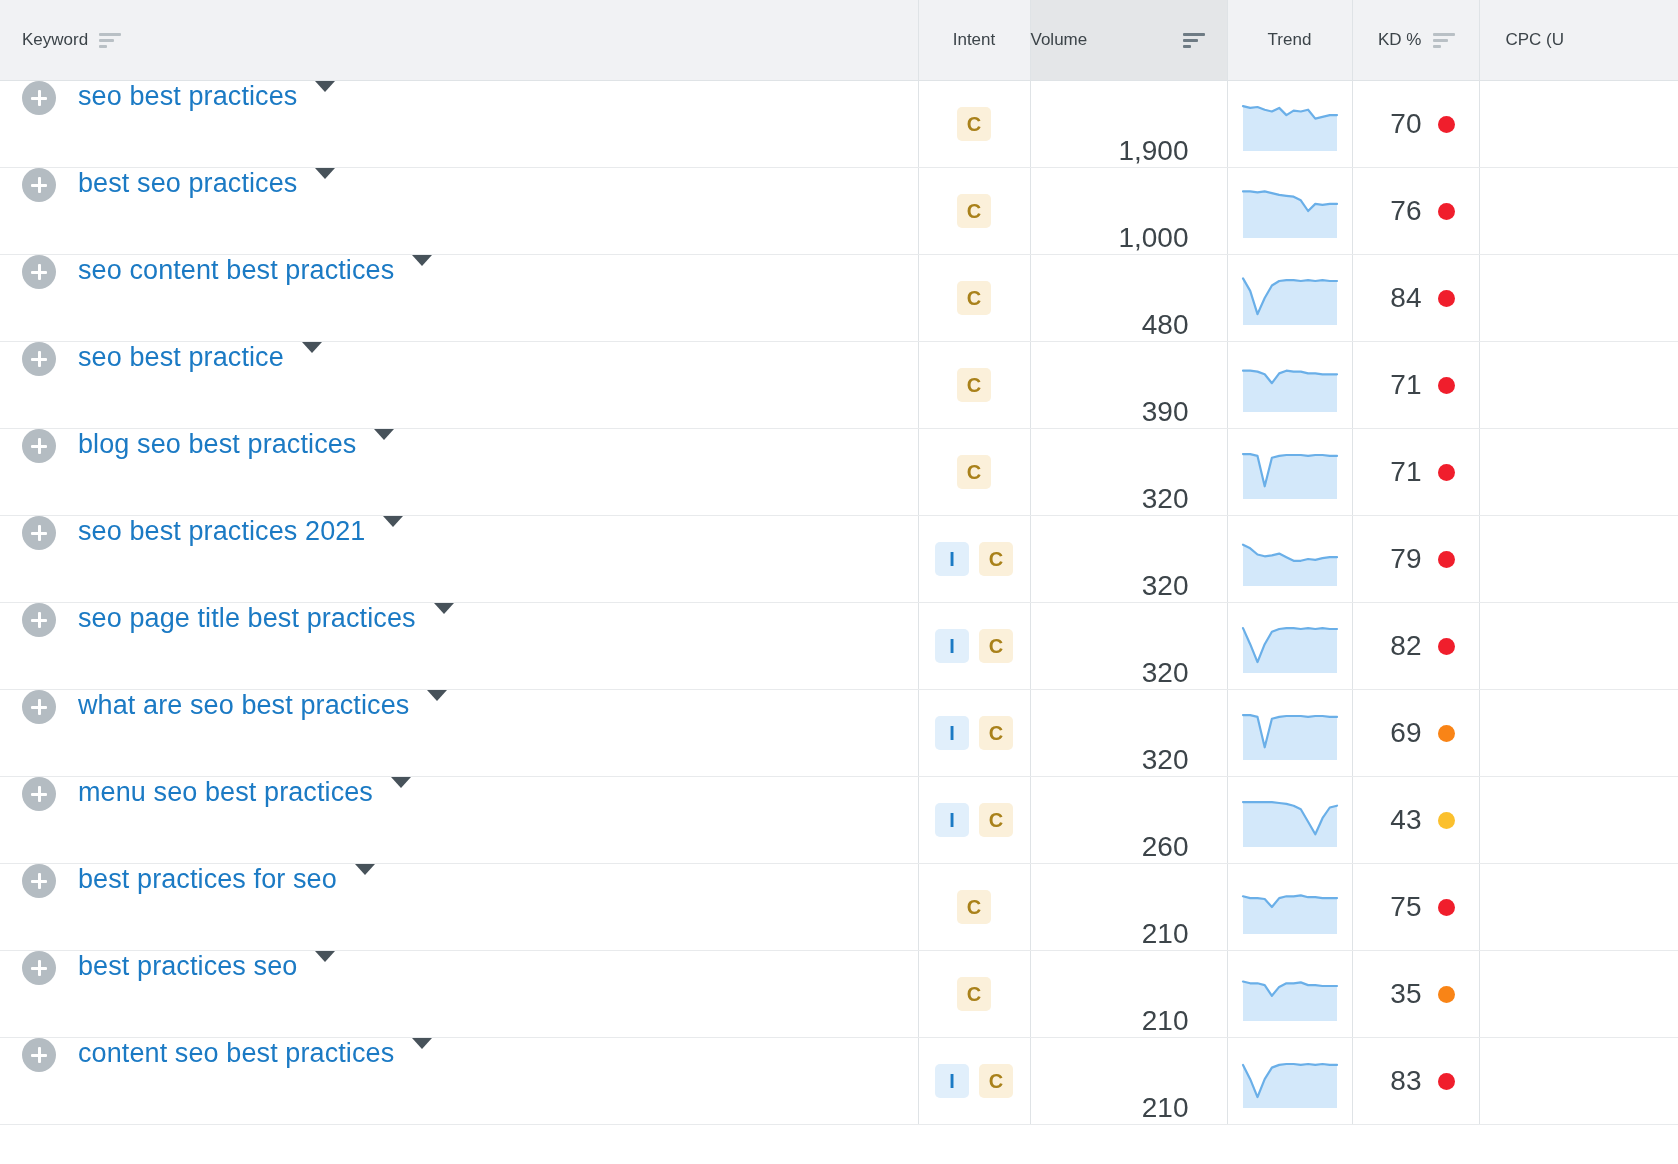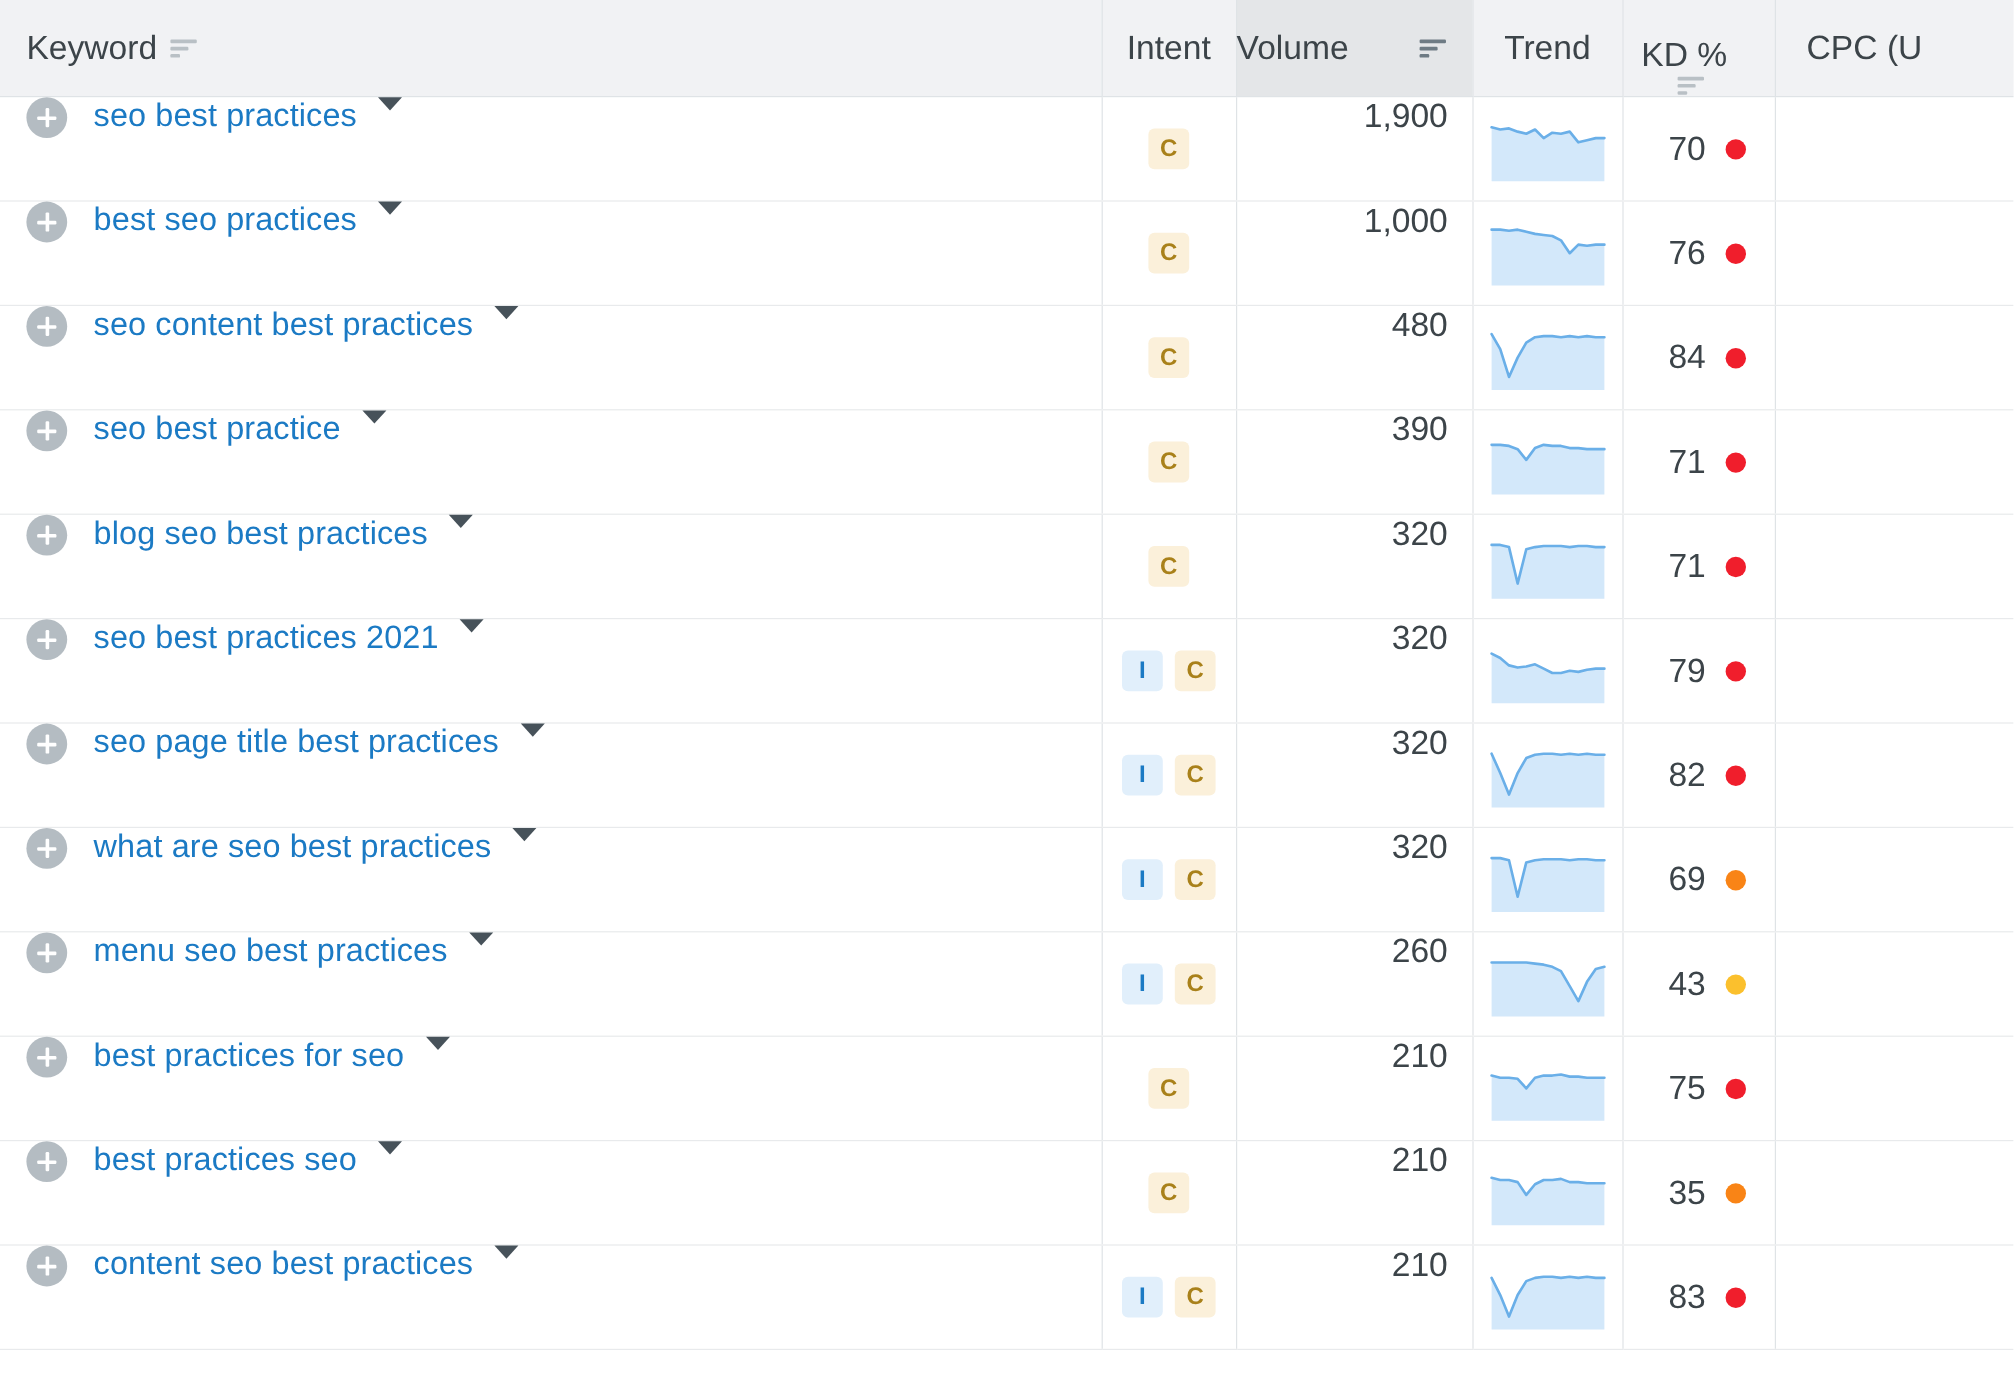--- a/index.html
+++ b/index.html
@@ -23,38 +23,38 @@
 
   
   .thead-row {
     height: 80px;
     background: #f1f2f4;
   }
   .thead-row th {
     padding: 0;
     margin: 0;
     font-weight: 400;
-    font-size: 28px;
+    font-size: 17px;
     color: #3c4449;
     vertical-align: middle;
     border-bottom: 1px solid #dfe3e6;
     background: #f1f2f4;
     box-sizing: border-box;
   }
   .th-inner {
     display: flex;
     align-items: center;
     height: 80px;
     box-sizing: border-box;
   }
   .th-keyword   { padding-left: 22px; justify-content: flex-start; }
   .th-intent    { justify-content: center; }
   .th-volume    { justify-content: space-between; padding-right: 22px; }
   .th-trend     { justify-content: center; text-align: center; }
-  .th-kd        { justify-content: flex-end; padding-right: 24px; flex-direction: column; }
+  .th-kd        { justify-content: flex-end; padding-right: 24px; }
   .th-cpc       { justify-content: flex-start; padding-left: 26px; }
 
   .col-div { border-left: 1px solid #dfe3e6; }
   .col-active { background: #e4e6e8 !important; }
 
   
   .sort-icon {
     display: inline-block;
     width: 22px;
     height: 18px;
@@ -151,24 +151,24 @@
     font-size: 20px;
     font-weight: 700;
     line-height: 1;
   }
   .badge-i { background: #e1effb; color: #1b7ac4; }
   .badge-c { background: #fbf0da; color: #a9811a; }
 
   
   .cell-volume {
     display: flex;
-    align-items: flex-start;
+    align-items: flex-end;
     justify-content: flex-end;
     height: 86px;
-    padding-right: 20px;
+    padding-right: 38px;
     font-size: 28px;
     color: #3c4449;
   }
 
   
   .cell-trend {
     display: flex;
     align-items: center;
     justify-content: center;
     height: 86px;

